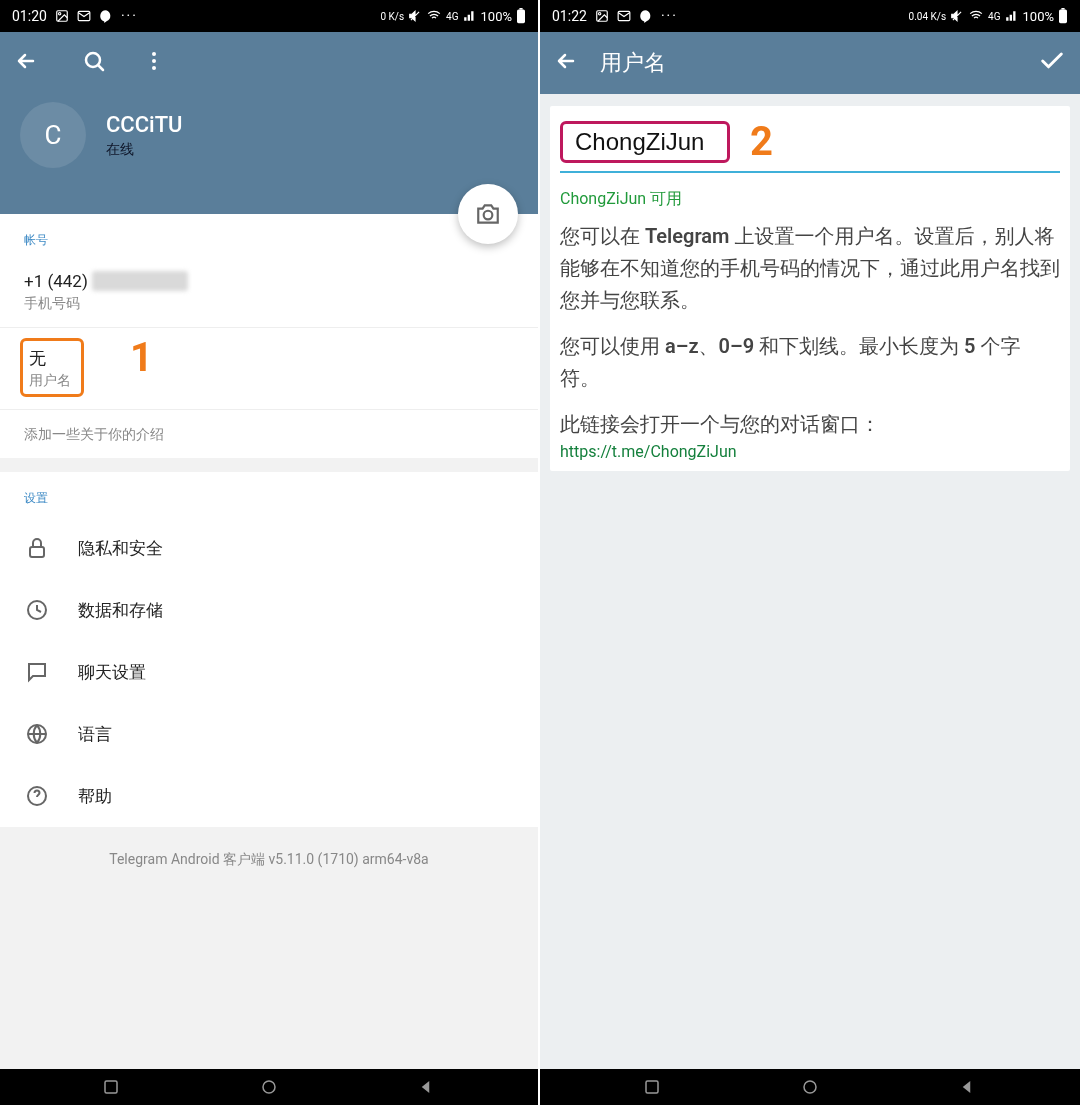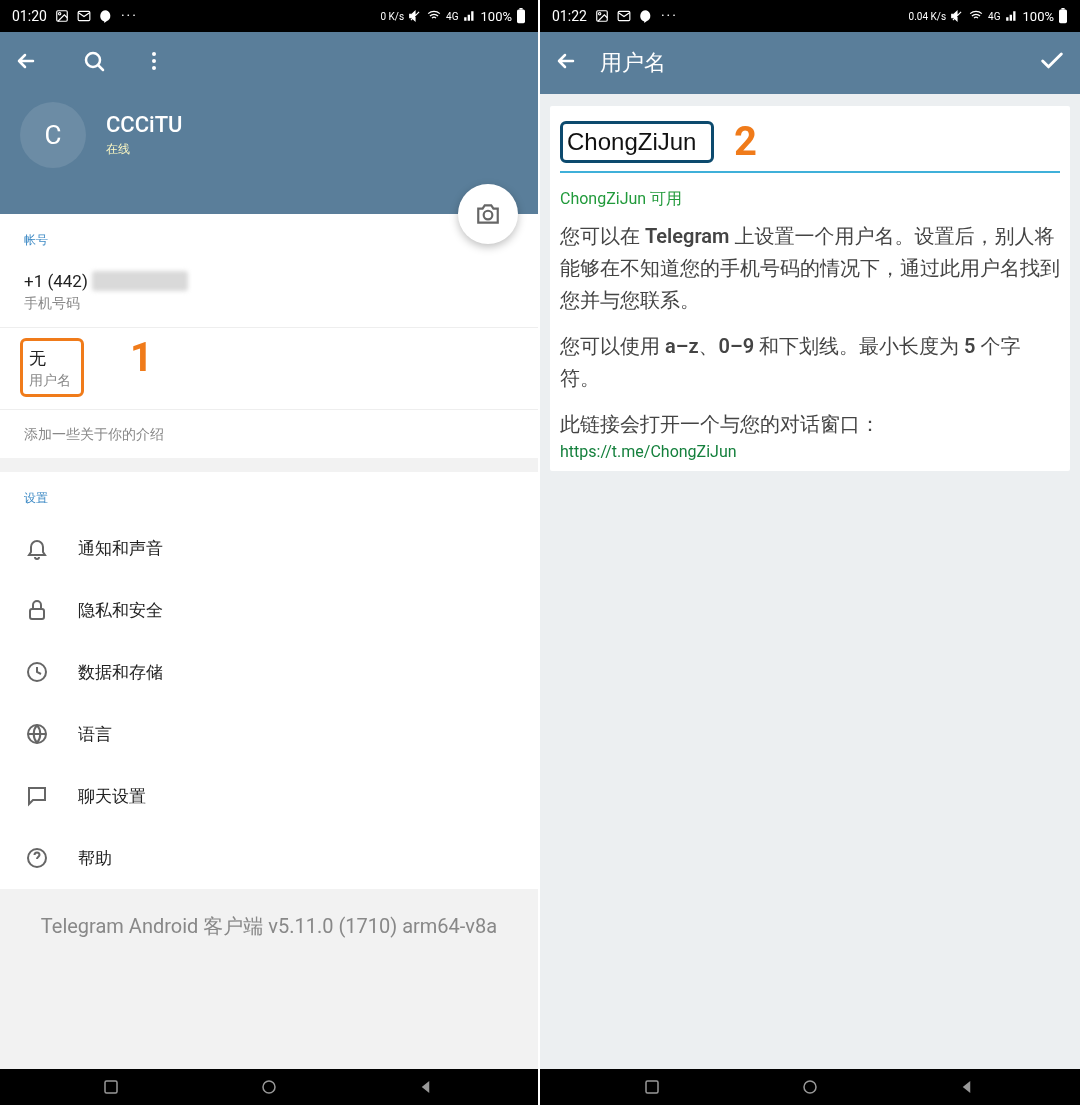--- a/index.html
+++ b/index.html
@@ -19,45 +19,45 @@
   .appbar { background: #5A7E9A; color: #fff; position: relative; }
   .appbar .row { height: 62px; display: flex; align-items: center; padding: 0 14px; gap: 22px; }
   .appbar .title { font-size: 22px; font-weight: 500; }
   .appbar .spacer { flex: 1; }
 
   .profile-hdr { background: #5A7E9A; color: #fff; padding: 0 0 46px 0; }
   .profile-hdr .top { height: 62px; display: flex; align-items: center; padding: 0 14px; gap: 22px; }
   .profile-hdr .body { display: flex; align-items: center; padding: 8px 20px 0 20px; gap: 20px; }
   .avatar { width: 66px; height: 66px; border-radius: 50%; background: #6C8CA5; display: flex; align-items: center; justify-content: center; font-size: 26px; color: #fff; }
   .pname { font-size: 22px; font-weight: 500; }
-  .pstatus { font-size: 12px; color: #fef9c3; margin-top: 4px; }
+  .pstatus { font-size: 14px; color: #0f172a; margin-top: 4px; }
   .fab { position: absolute; right: 20px; bottom: -30px; width: 60px; height: 60px; border-radius: 50%; background: #fff; display: flex; align-items: center; justify-content: center; box-shadow: 0 3px 8px rgba(0,0,0,0.25); }
   .header-wrap { position: relative; }
 
   
   .section { background: #fff; }
   .sec-title { color: #3a88c4; font-size: 12px; font-weight: 500; padding: 18px 20px 10px 24px; }
   .item { padding: 12px 24px 14px 24px; }
   .item .primary { font-size: 17px; color: #222; }
   .item .secondary { font-size: 14px; color: #888; margin-top: 4px; }
   .divider { height: 1px; background: #eee; margin-left: 0; }
   .gap { height: 14px; background: #f2f2f2; }
 
   .setrow { display: flex; align-items: center; gap: 28px; padding: 18px 24px; }
   .setrow .label { font-size: 17px; color: #222; }
   .seticon { width: 26px; height: 26px; display: flex; align-items: center; justify-content: center; }
 
-  .footer { color: #888; font-size: 20px; text-align: center; padding: 24px 10px 40px 10px; background: #f2f2f2; flex:1;}
+  .footer { color: #888; font-size: 14px; text-align: center; padding: 24px 10px 40px 10px; background: #f2f2f2; flex:1;}
 
   .navbar { height: 36px; background: #000; display:flex; justify-content:center; align-items:center; gap:140px; }
   .navbar div { width: 18px; height: 18px; }
 
   
   .card2 { margin: 12px 10px; background: #fff; border-radius: 2px; padding: 12px 10px 10px 10px; }
-  .uname-box { border: 3px solid #0c4a6e; border-radius: 6px; padding: 4px 4px; display: inline-block; }
+  .uname-box { border: 3px solid #be185d; border-radius: 6px; padding: 4px 12px; display: inline-block; }
   .uname-input { font-size: 24px; color:#111; border:none; outline:none; width: 140px; background:transparent; }
   .uline { height: 2px; background: #3fb0d9; margin-top: 6px; width: 100%; }
   .avail { color: #219a3b; font-size: 16px; margin: 16px 0 10px 0; }
   .desc { color: #444; font-size: 20px; line-height: 1.6; margin-bottom: 14px; }
   .desc b { font-weight: 600; }
   .linktxt { color: #15803d; font-size: 16px; }
   .annot { position: absolute; color: #f07b1a; font-size: 40px; font-weight: 700; }
 
   .hilite { border: 3px solid #f07b1a; border-radius: 6px; margin-left:20px; margin-right: auto; display:inline-block; padding:6px 10px 4px 6px; }
   .hilite .primary{font-size:17px;color:#222;} .hilite .secondary{font-size:14px;color:#888;margin-top:2px;}
@@ -179,59 +179,51 @@
     </div>
 
     <div class="gap"></div>
 
     <div class="section">
       <div class="sec-title">设置</div>
 
       <div class="setrow">
         <span class="seticon">
             <svg width="24" height="24" viewBox="0 0 24 24" fill="none" stroke="#666" stroke-width="2">
-              <path d="M18 16v-5a6 6 0 10-12 0v5l-2 3h16l-2-3zM10 21a2 2 0 004 0"></path>
-            </svg>
-          </span>
-        <span class="label">通知和声音</span>
-      </div>
-      <div class="setrow">
-        <span class="seticon">
-            <svg width="24" height="24" viewBox="0 0 24 24" fill="none" stroke="#666" stroke-width="2">
               <rect x="5" y="11" width="14" height="10" rx="2"></rect>
               <path d="M8 11V7a4 4 0 018 0v4"></path>
             </svg>
           </span>
         <span class="label">隐私和安全</span>
       </div>
       <div class="setrow">
         <span class="seticon">
             <svg width="24" height="24" viewBox="0 0 24 24" fill="none" stroke="#666" stroke-width="2">
               <circle cx="12" cy="12" r="9"></circle>
               <path d="M12 7v5l4 2"></path>
             </svg>
           </span>
         <span class="label">数据和存储</span>
       </div>
       <div class="setrow">
         <span class="seticon">
             <svg width="24" height="24" viewBox="0 0 24 24" fill="none" stroke="#666" stroke-width="2">
+              <path d="M4 4h16v12H8l-4 4V4z"></path>
+            </svg>
+          </span>
+        <span class="label">聊天设置</span>
+      </div>
+      <div class="setrow">
+        <span class="seticon">
+            <svg width="24" height="24" viewBox="0 0 24 24" fill="none" stroke="#666" stroke-width="2">
               <circle cx="12" cy="12" r="9"></circle>
               <path d="M3 12h18M12 3a14 14 0 010 18M12 3a14 14 0 000 18"></path>
             </svg>
           </span>
         <span class="label">语言</span>
-      </div>
-      <div class="setrow">
-        <span class="seticon">
-            <svg width="24" height="24" viewBox="0 0 24 24" fill="none" stroke="#666" stroke-width="2">
-              <path d="M4 4h16v12H8l-4 4V4z"></path>
-            </svg>
-          </span>
-        <span class="label">聊天设置</span>
       </div>
       <div class="setrow">
         <span class="seticon">
             <svg width="24" height="24" viewBox="0 0 24 24" fill="none" stroke="#666" stroke-width="2">
               <circle cx="12" cy="12" r="9"></circle>
               <path d="M9.5 9a2.5 2.5 0 115 0c0 1.5-2.5 2-2.5 4M12 17h0"></path>
             </svg>
           </span>
         <span class="label">帮助</span>
       </div>

